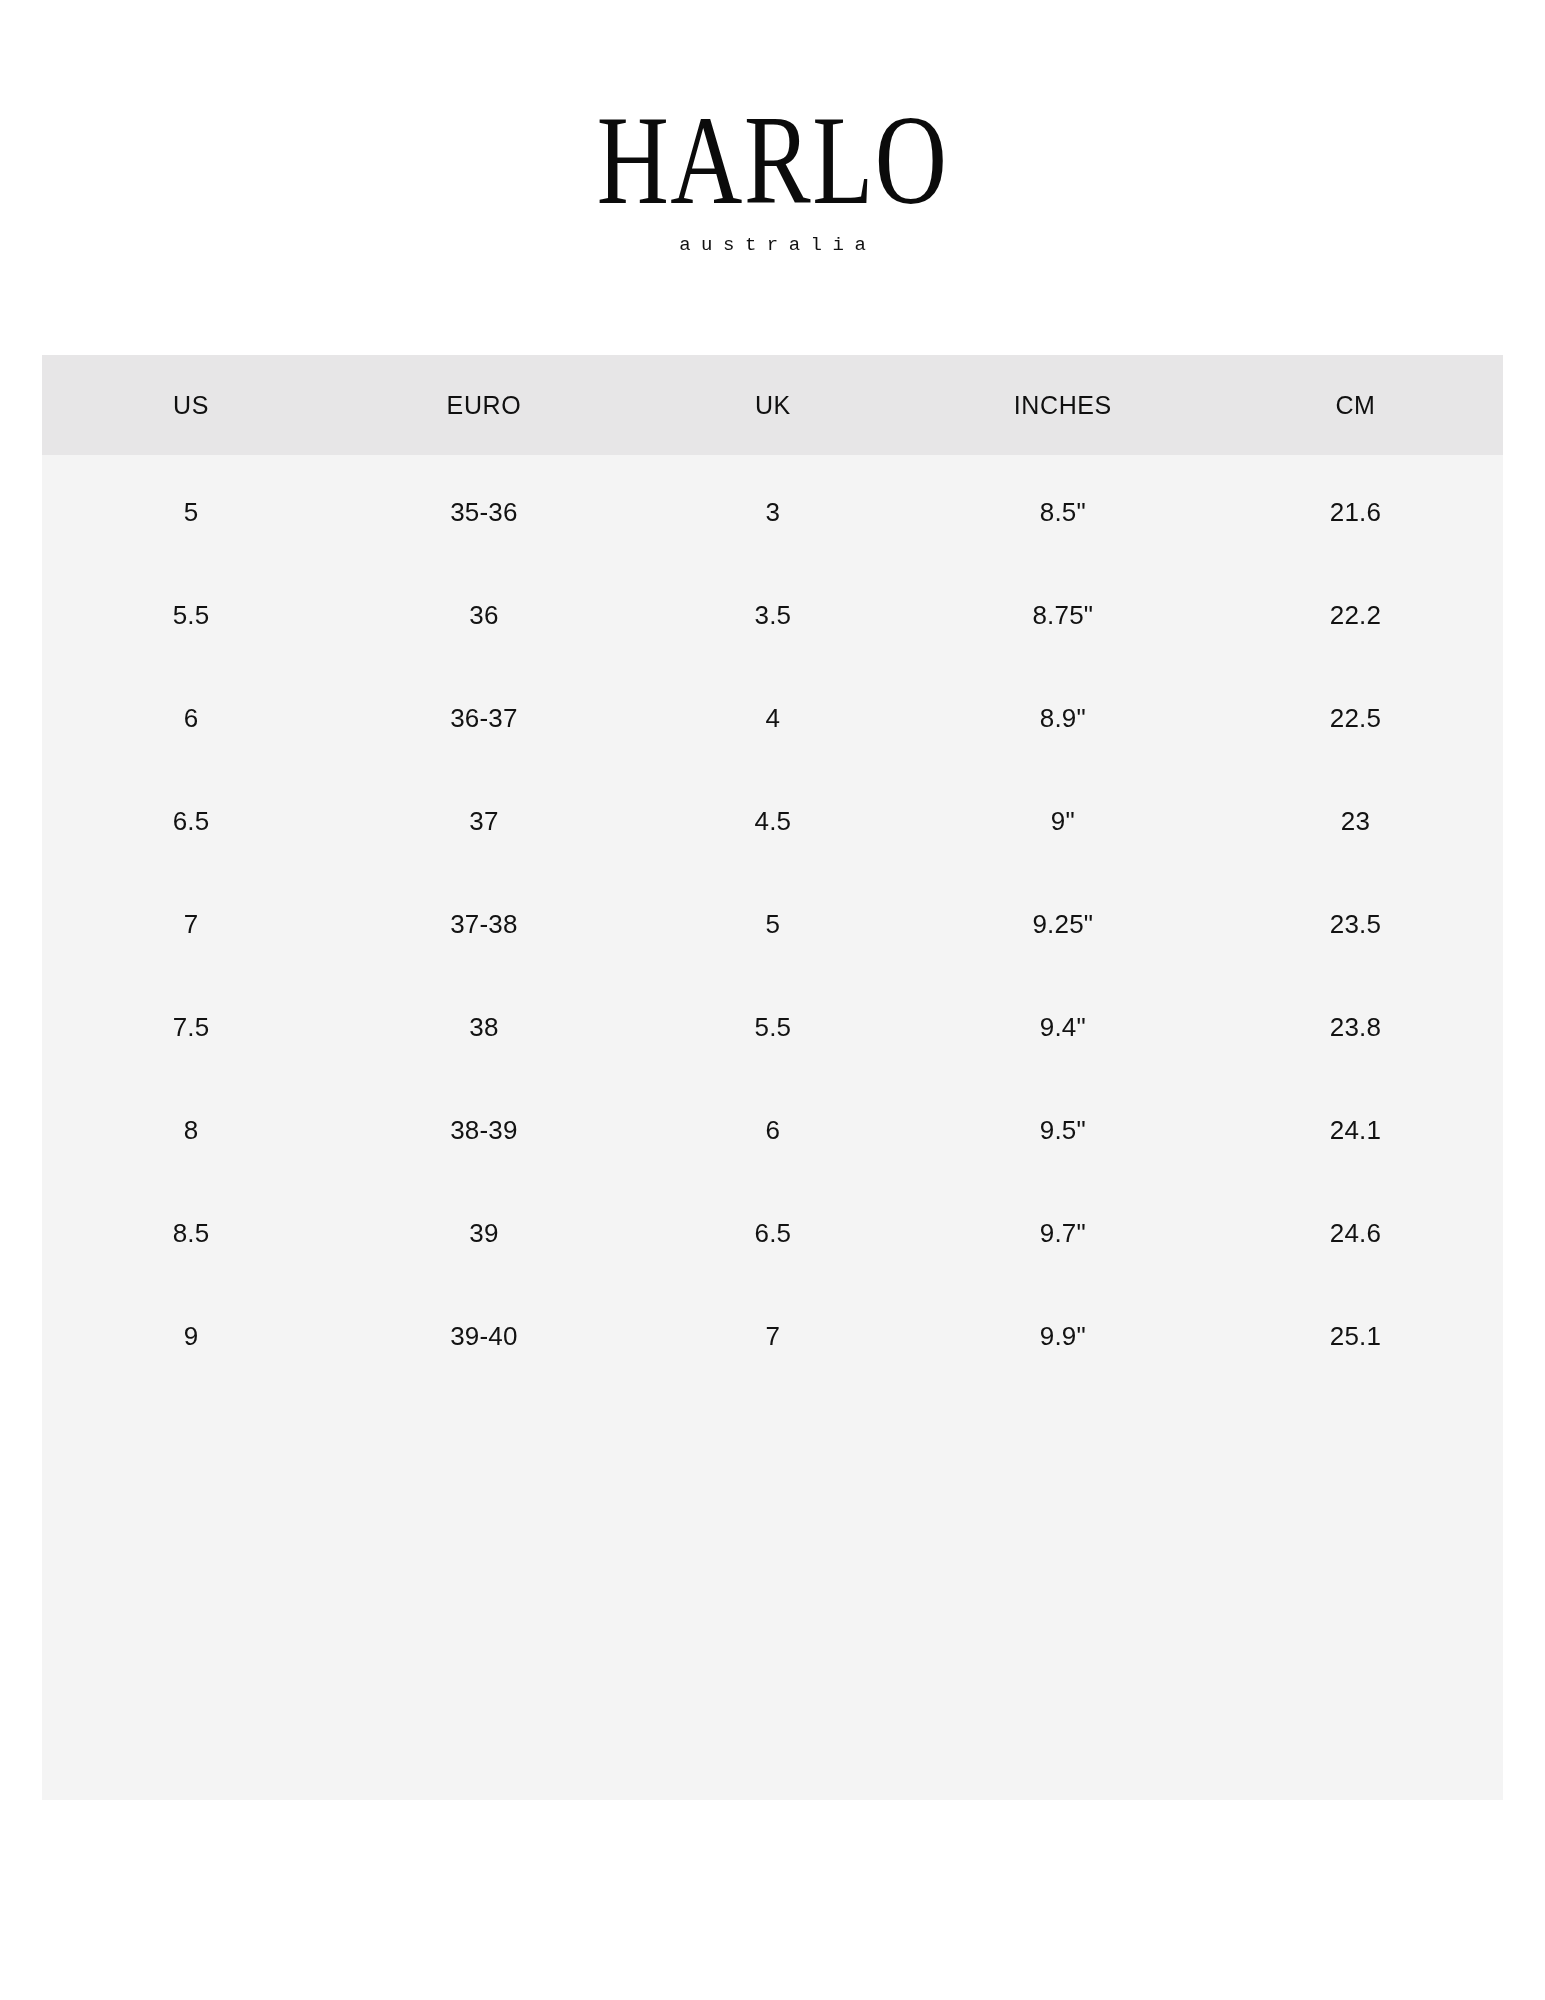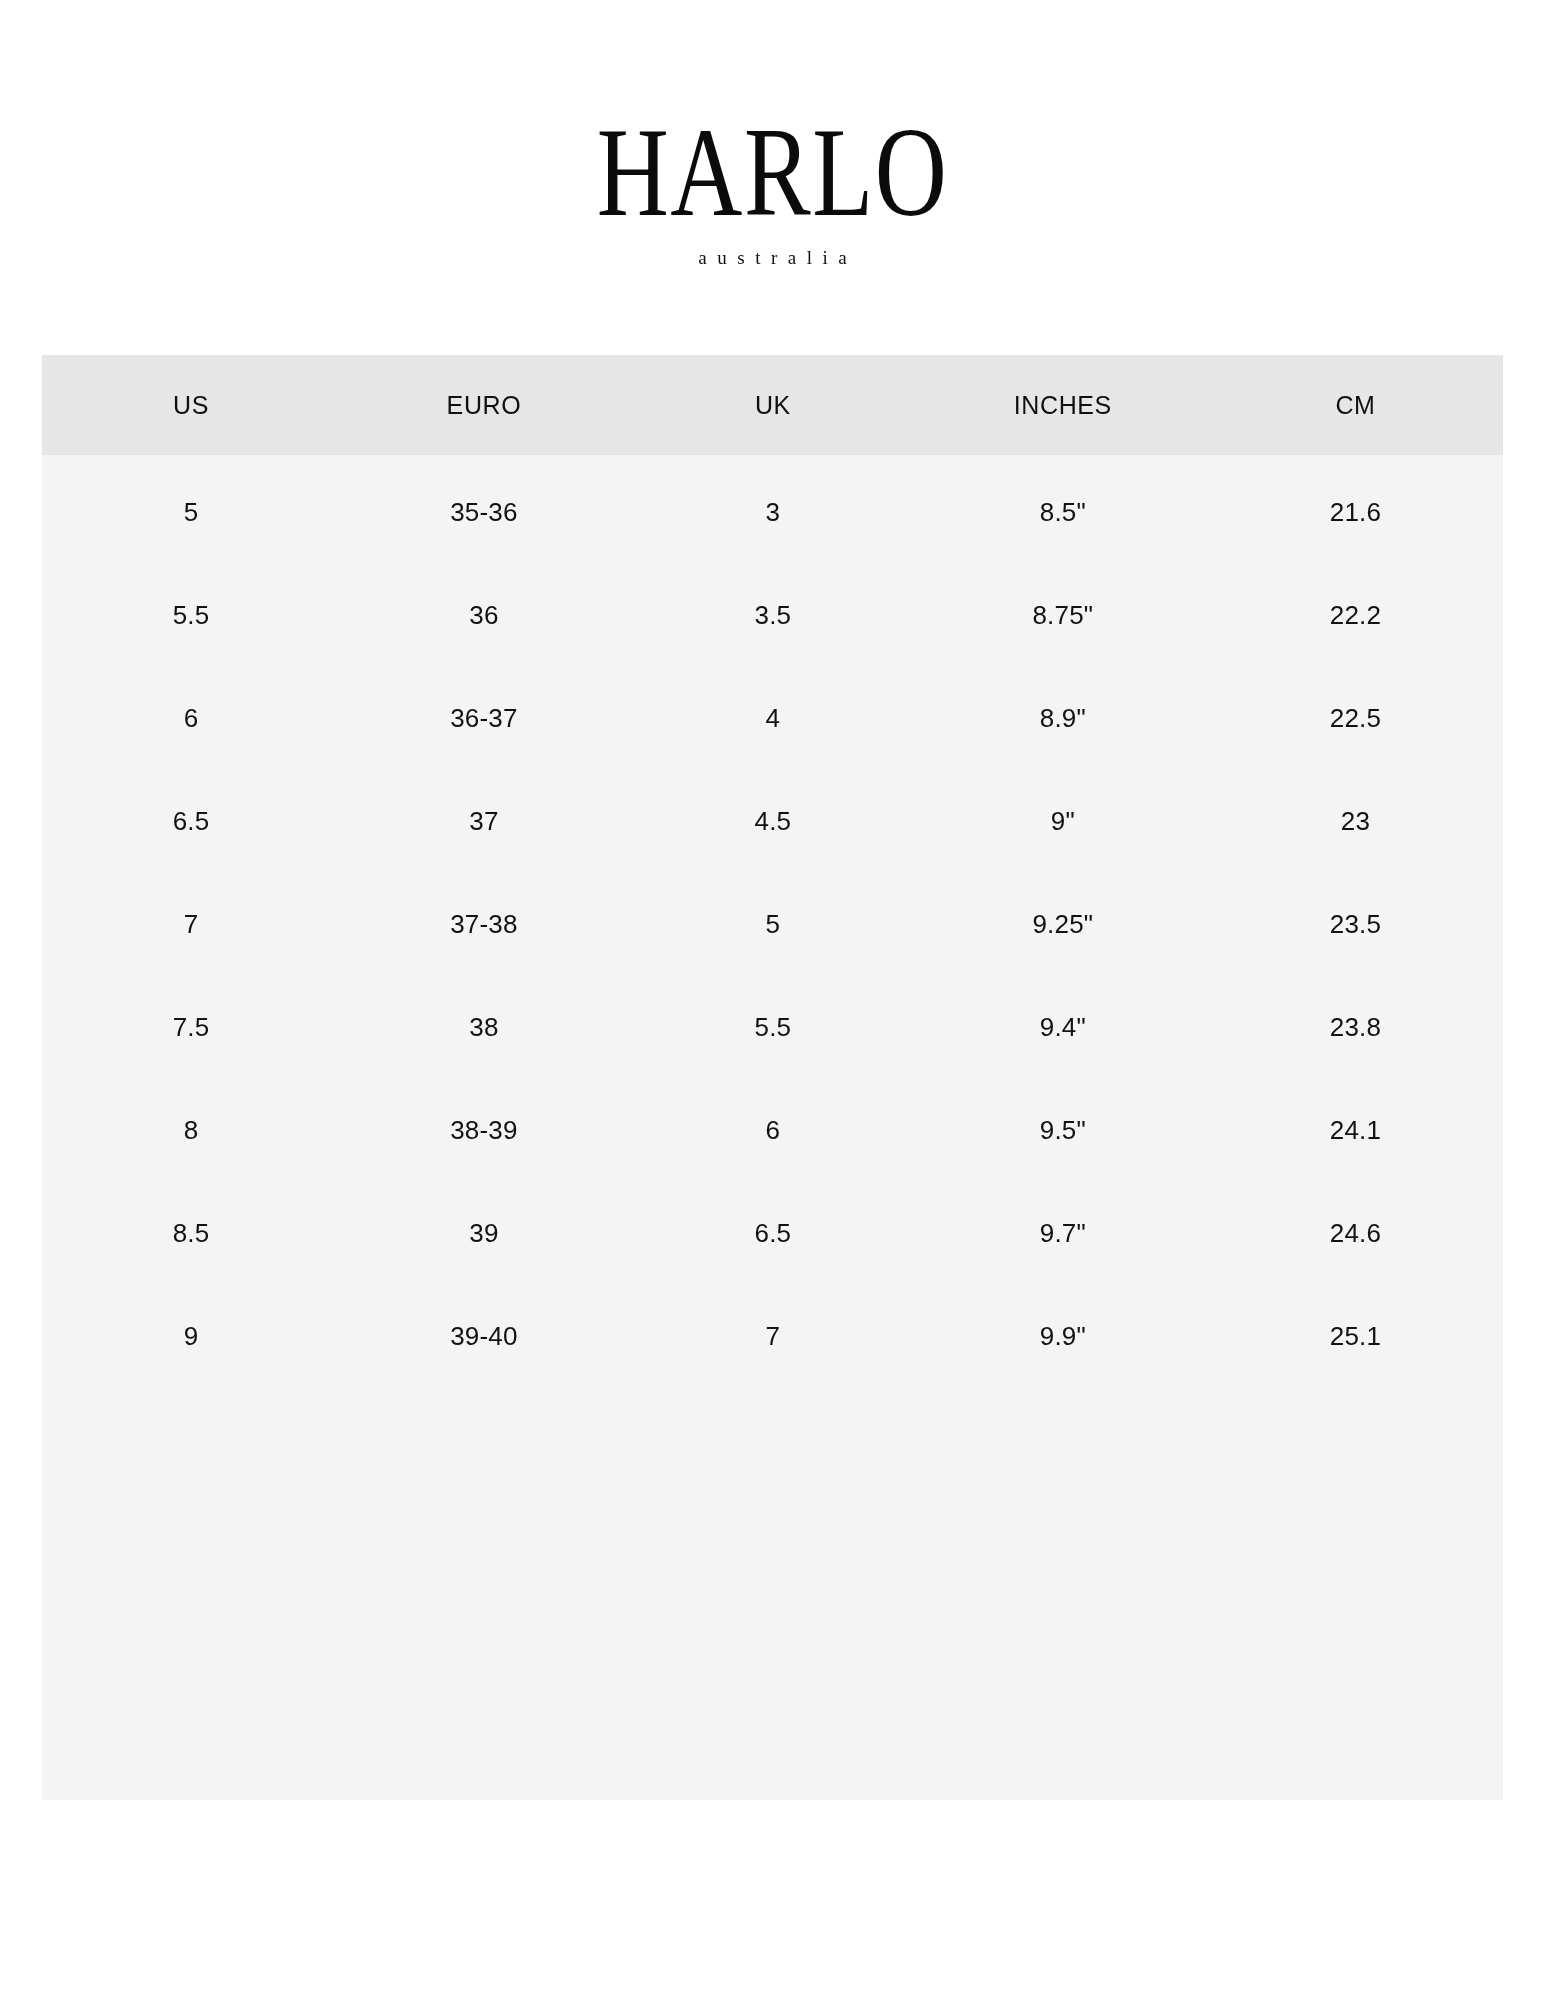--- a/index.html
+++ b/index.html
@@ -16,38 +16,37 @@
     -webkit-font-smoothing: antialiased;
   }
 
   
   .brand {
     position: absolute;
     left: 0;
     top: 96px;
     width: 1545px;
     text-align: center;
-    margin-top: 12px;
   }
   .brand-wordmark {
     display: block;
     font-family: "Liberation Serif", "DejaVu Serif", serif;
     font-size: 128px;
     line-height: 1;
     font-weight: 400;
     color: #0b0b0b;
     letter-spacing: 2px;
     transform: scaleX(0.78) scaleY(1.0);
     transform-origin: center top;
     margin: 0;
   }
   .brand-sub {
     display: block;
     margin-top: 12px;
-    font-family: Liberation Serif, serif;
+    font-family: Liberation Mono, monospace;
     font-size: 19px;
     font-weight: 300;
     color: #111111;
     letter-spacing: 10.5px;
     text-indent: 10.5px;
     line-height: 1;
   }
 
   
   .size-table {

